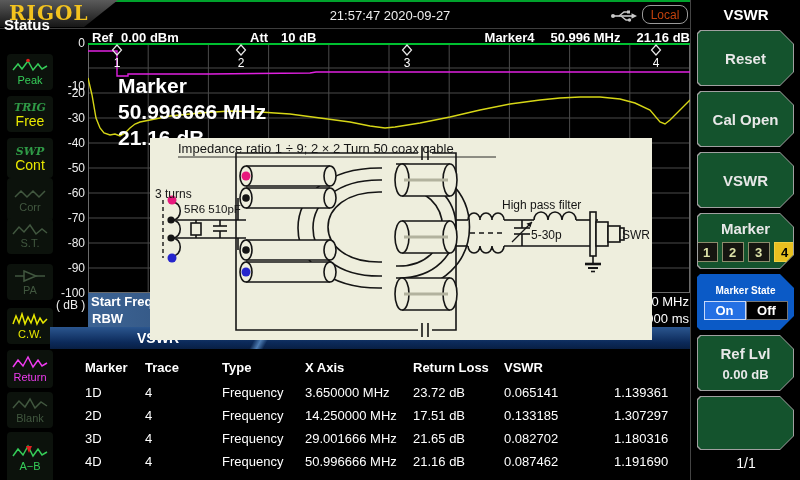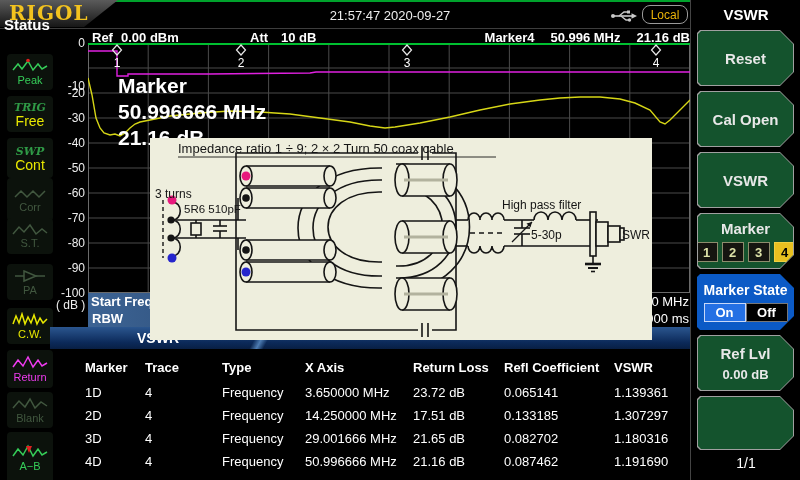--- a/index.html
+++ b/index.html
@@ -9,21 +9,21 @@
   #topline{position:absolute;left:0;top:0;width:690px;height:2px;background:#00a22c;}
   #topbar-sep{position:absolute;left:0;top:28px;width:690px;height:1px;background:#3d3d3d;}
   #logo-plate{position:absolute;left:0;top:0;width:118px;height:27px;
               background:linear-gradient(180deg,#5b5b5b,#161616);
               clip-path:polygon(0 0,118px 0,84px 27px,0 27px);}
   #logo-text{position:absolute;left:9px;top:1px;font-family:"DejaVu Serif",serif;
              font-weight:bold;font-size:20px;color:#f2c21e;letter-spacing:1px;}
   #timestamp{position:absolute;left:300px;top:8px;width:180px;text-align:center;font-size:13px;color:#eee;}
   #usb-icon{position:absolute;left:610px;top:8px;}
   #local-badge{position:absolute;left:642px;top:5px;width:44px;height:17px;border:1px solid #9a9a9a;
-               border-radius:8px;color:#eab308;font-size:12px;display:flex;align-items:center;justify-content:center;}
+               border-radius:8px;color:#c2410c;font-size:12px;display:flex;align-items:center;justify-content:center;}
   
   #status-hdr{position:absolute;left:4px;top:16px;font-size:15px;font-weight:bold;color:#fff;}
   .tile{position:absolute;left:7px;width:46px;border-radius:4px;background:#0c120c;
         display:flex;flex-direction:column;align-items:center;justify-content:center;gap:1px;}
   .tile span{font-size:11px;line-height:12px;}
   .tile .tag{font-family:"DejaVu Serif",serif;font-style:italic;font-weight:bold;font-size:11px;color:#2f9a46;}
   .tile .val{font-size:14px;color:#e8e800;}
   .green{color:#35cc58;} .yellow{color:#e8e800;} .magenta{color:#ee3bee;} .dim{color:#41573f;}
   
   .toprow{position:absolute;top:30px;font-size:13px;font-weight:bold;color:#fff;white-space:nowrap;}
@@ -233,21 +233,20 @@
     <span class="t">VSWR</span>
   </div>
 
   <div id="mtable">
     <div class="trow hdr">
       <span>Marker</span>
       <span>Trace</span>
       <span>Type</span>
       <span>X Axis</span>
       <span>Return Loss</span>
-      <span>Refl Coefficient</span>
       <span>VSWR</span>
     </div>
     <div class="trow">
       <span>1D</span>
         <span>4</span>
         <span>Frequency</span>
         <span>3.650000 MHz</span>
         <span>23.72 dB</span>
         <span>0.065141</span>
         <span>1.139361</span>
@@ -428,21 +427,21 @@
         <div class="mrow">
           <span class="mnum">1</span>
           <span class="mnum">2</span>
           <span class="mnum">3</span>
           <span class="mnum active">4</span>
         </div>
       </div>
     </div>
     <div class="sbtn blue" style="top:274px;height:56px">
       <div class="sbtn-in">
-        <span style="font-size:14px">Marker State</span>
+        <span style="font-size:10px">Marker State</span>
         <div class="mrow" style="gap:0">
           <span class="onoff on">On</span>
           <span class="onoff off">Off</span>
         </div>
       </div>
     </div>
     <div class="sbtn" style="top:335px;height:56px">
       <div class="sbtn-in">
         <span>Ref Lvl</span>
         <span style="font-size:13px">0.00 dB</span>

